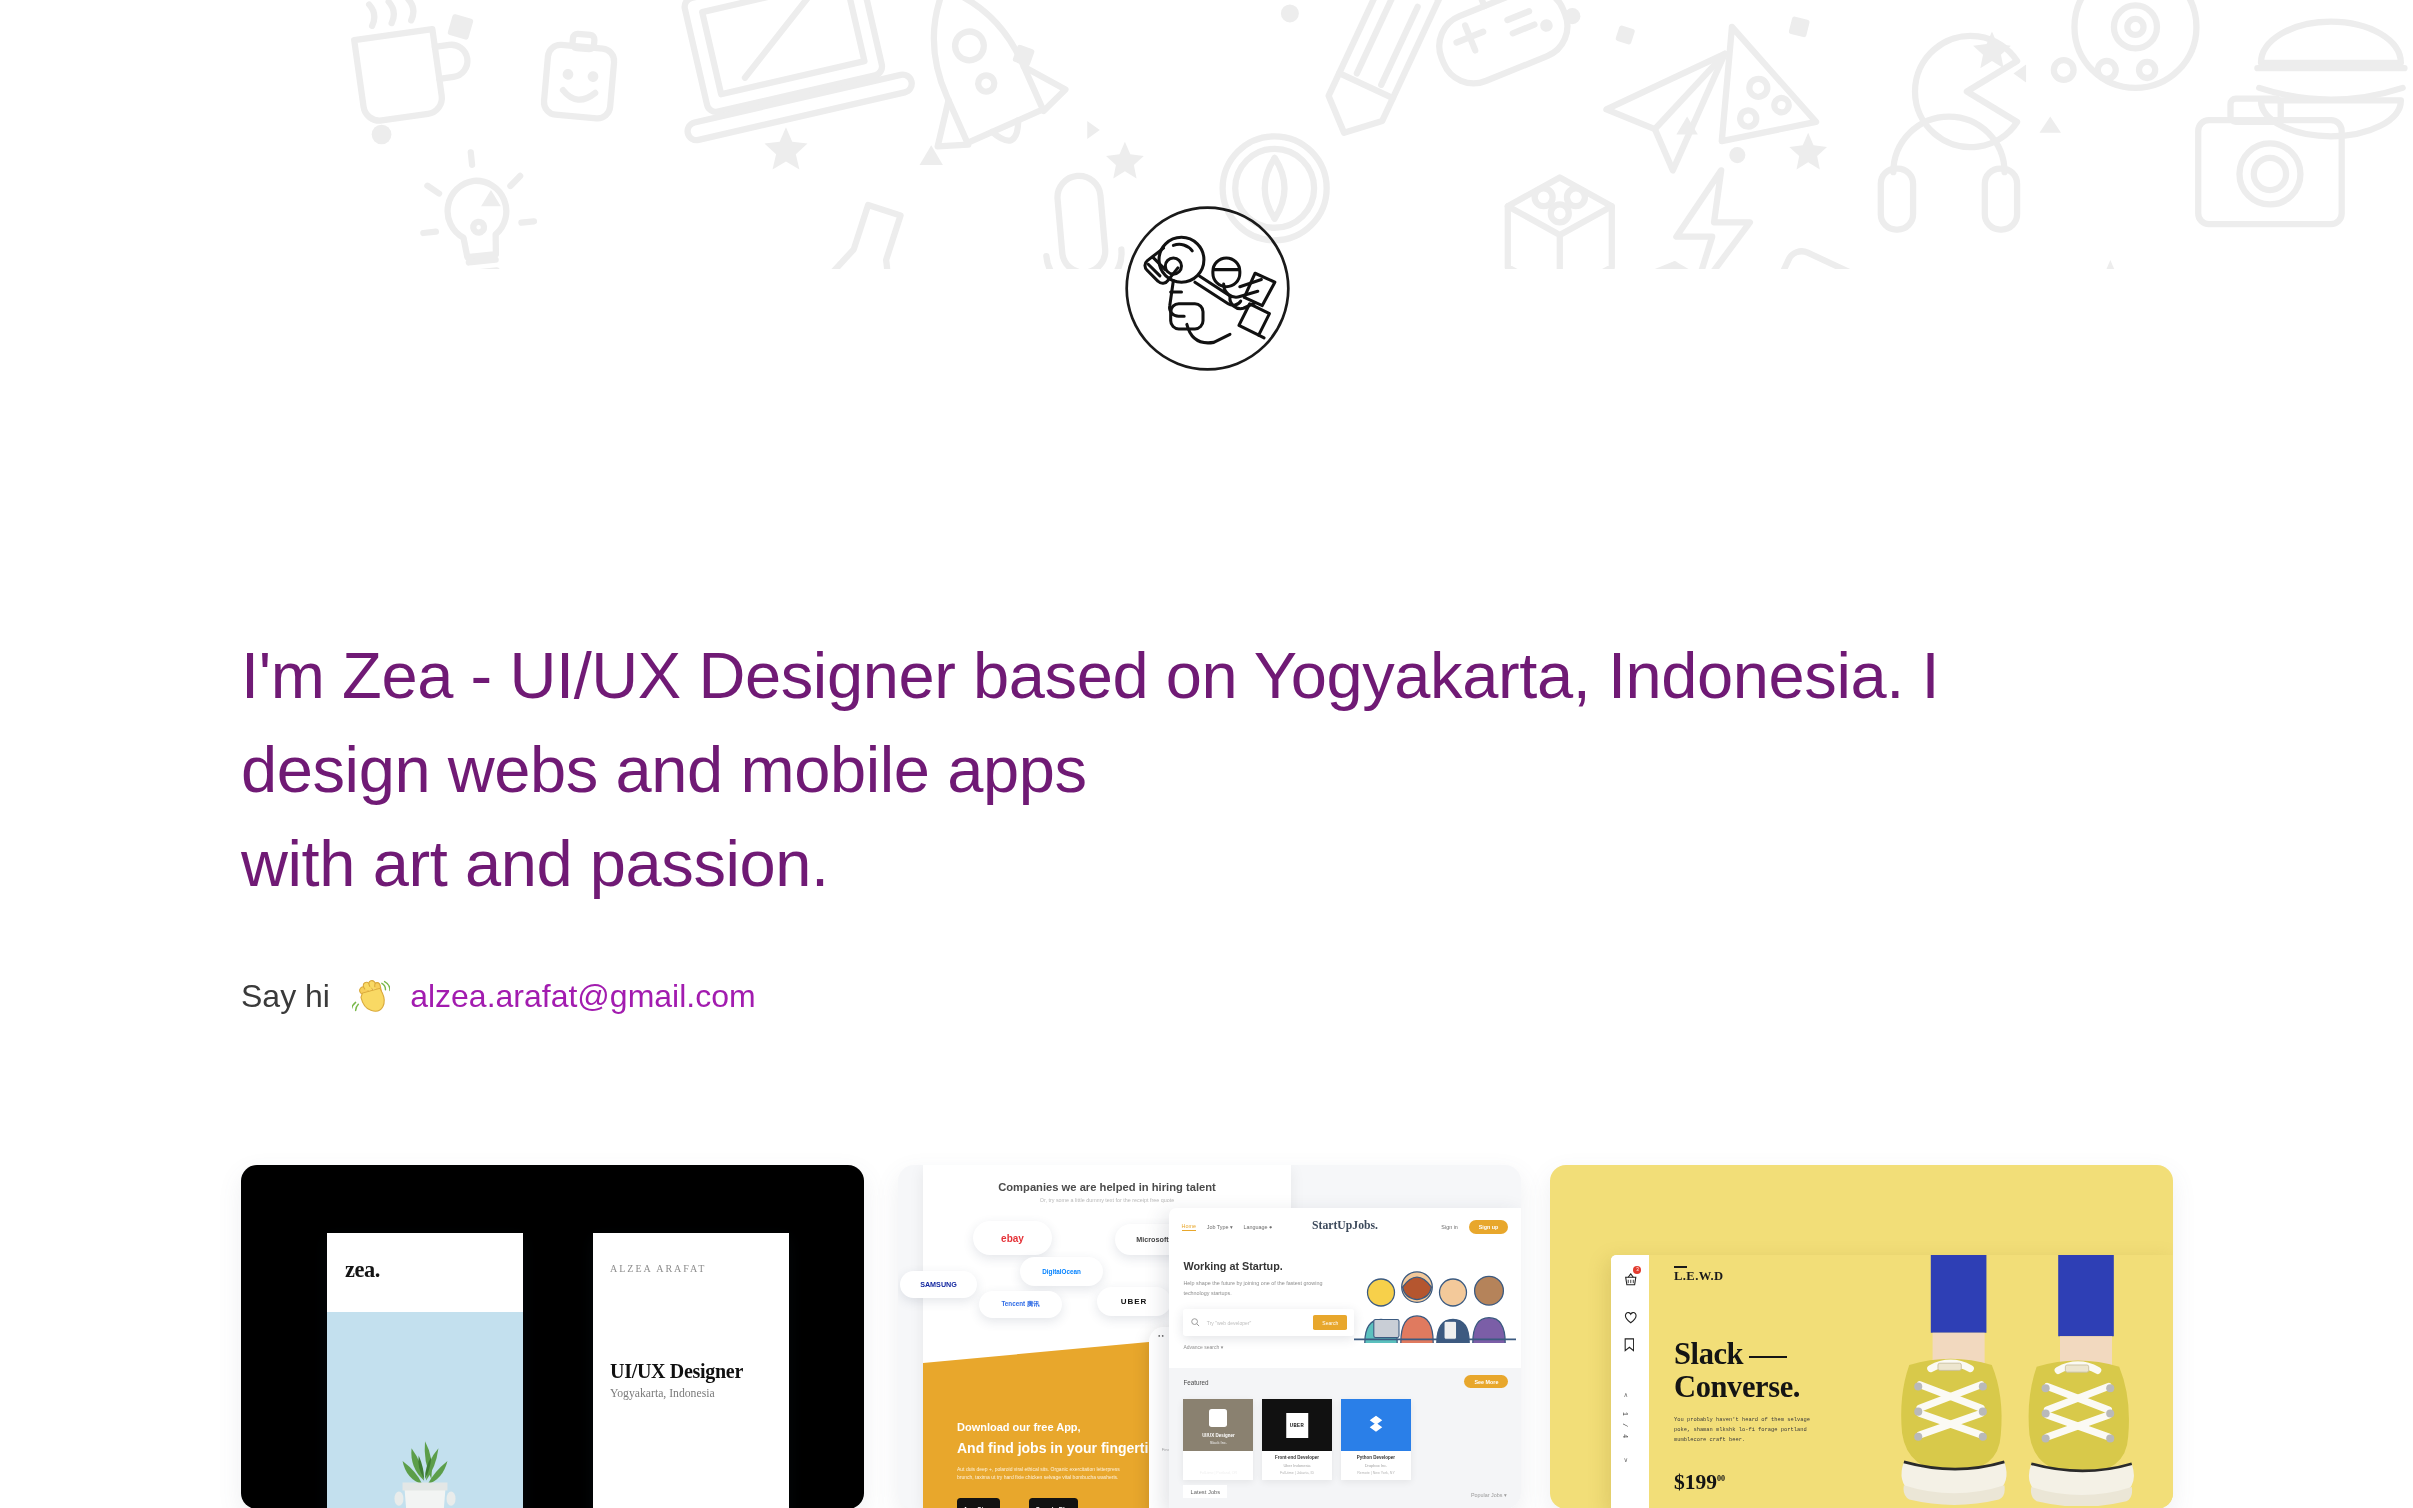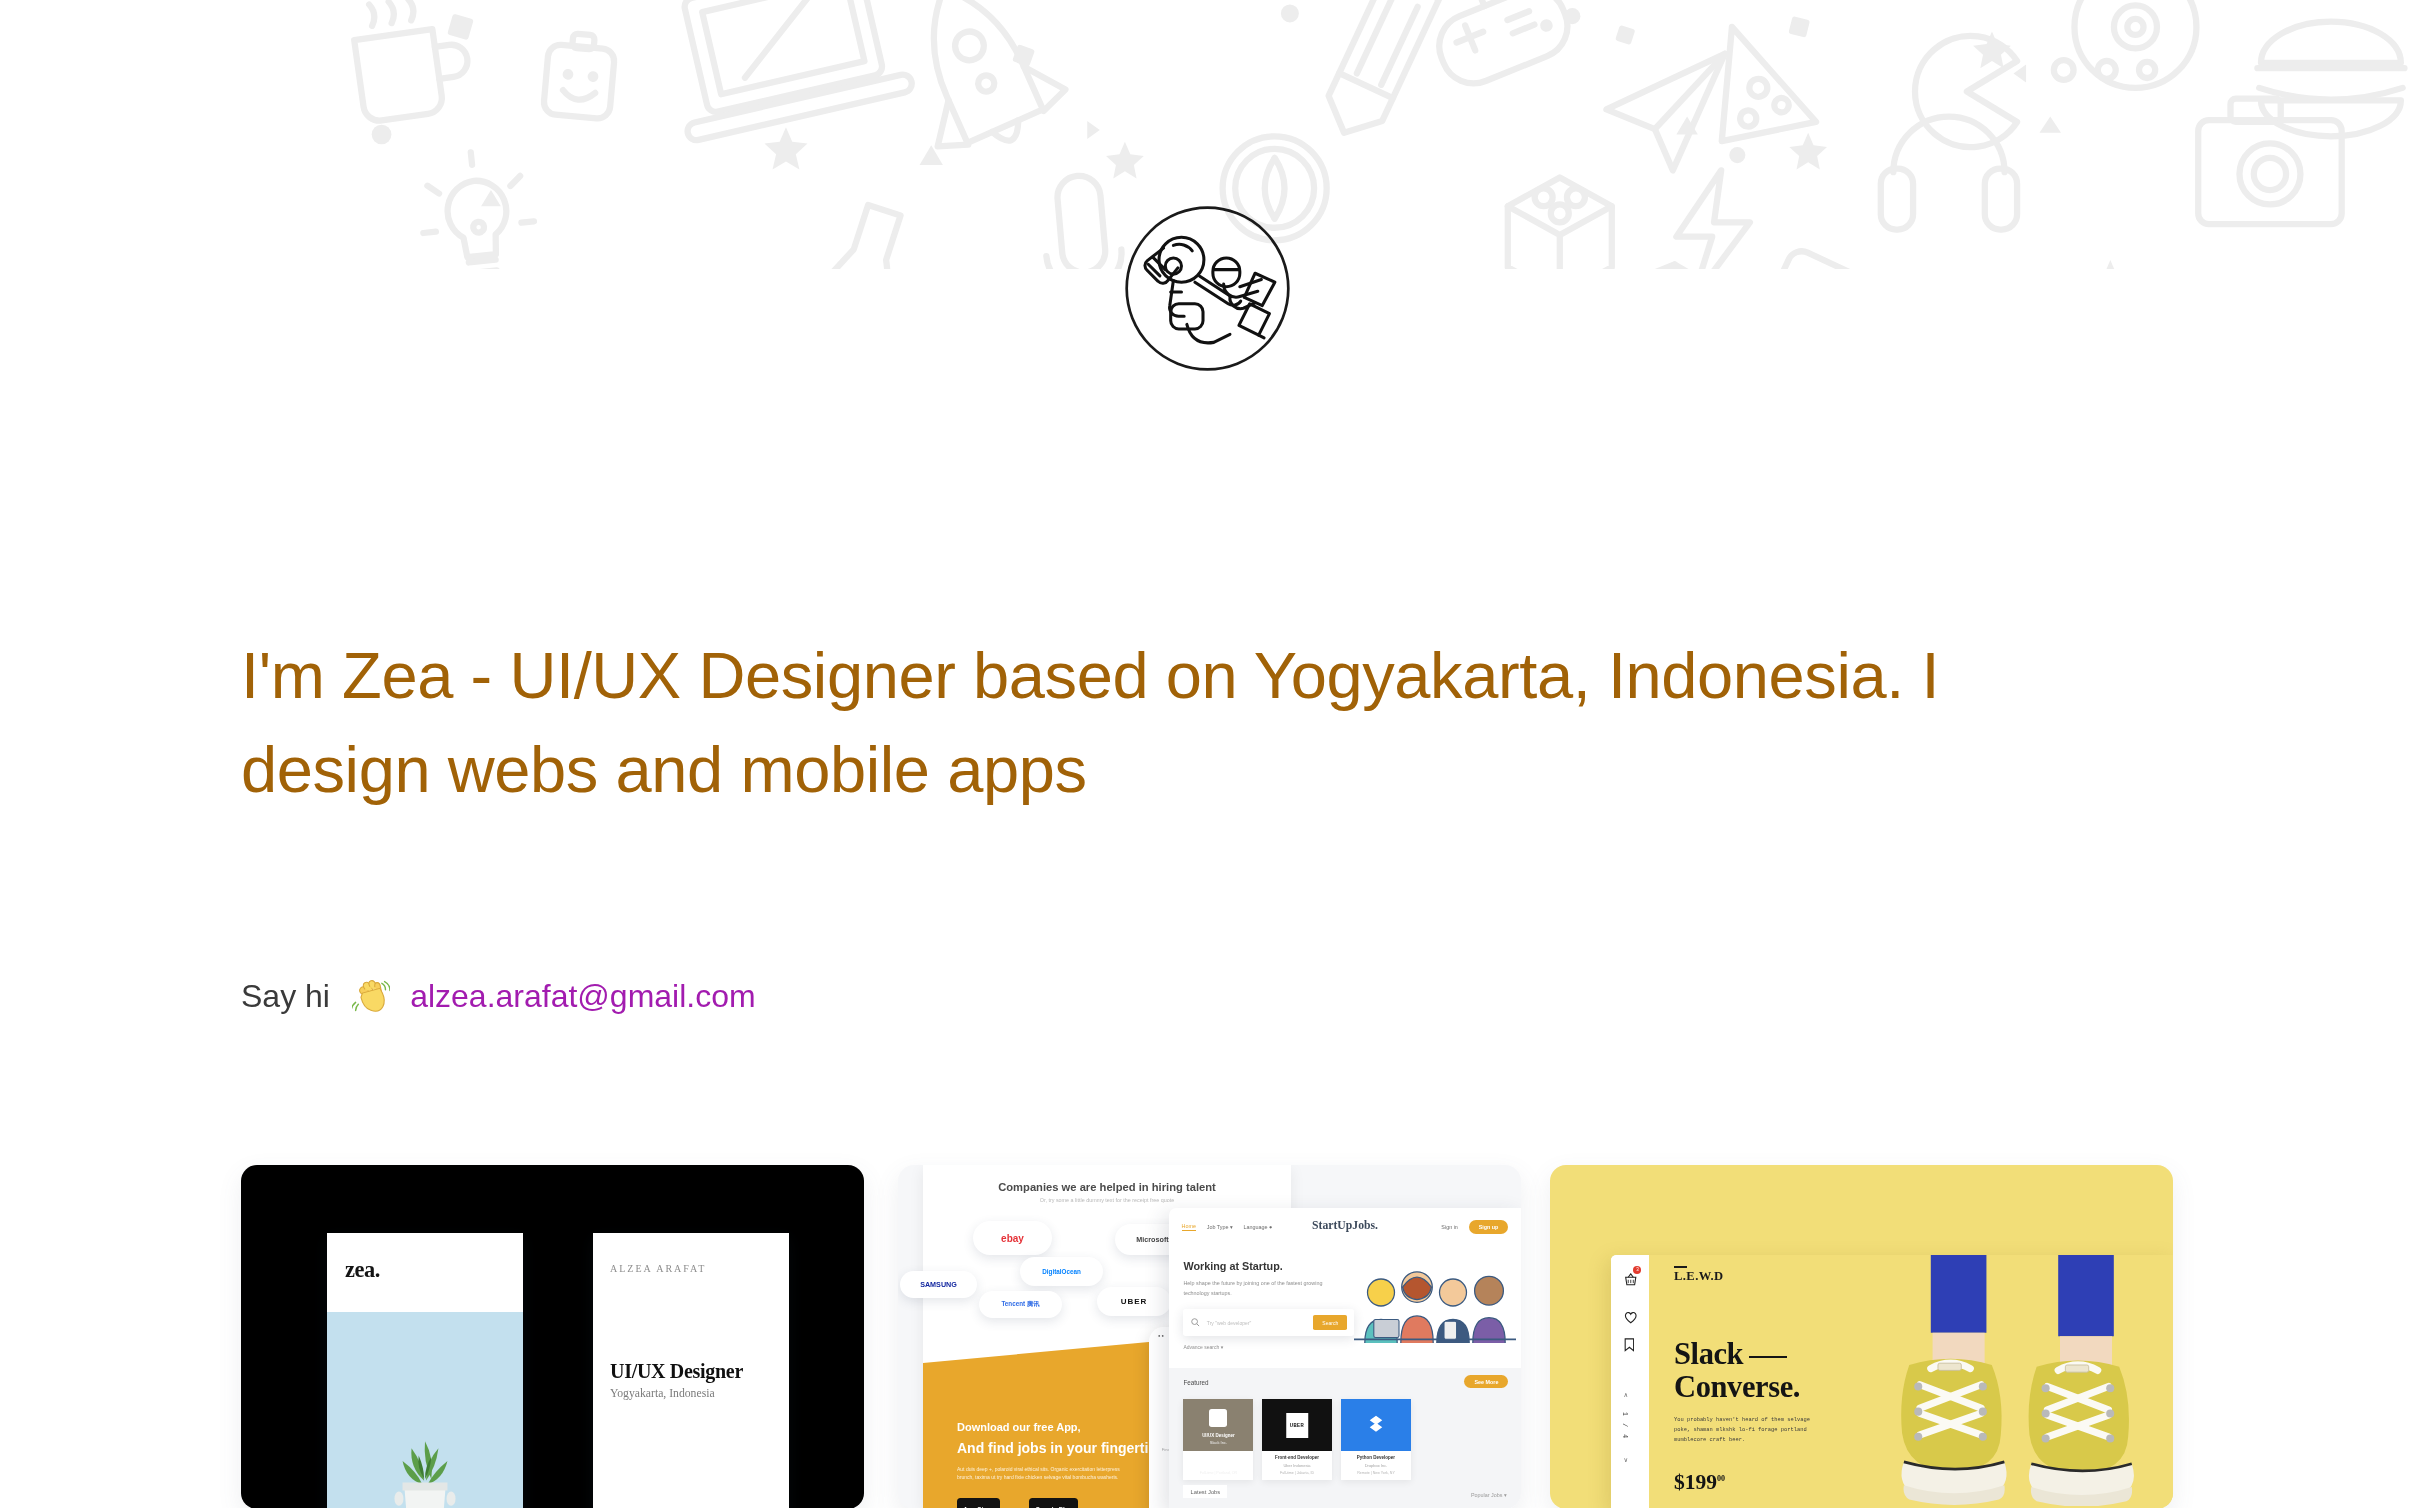--- a/index.html
+++ b/index.html
@@ -25,21 +25,21 @@
   #logo-wrap {
     position:absolute; left:1124px; top:205px;
     width:167px; height:167px;
   }
   #logo-wrap svg { display:block; }
 
   
   #headline {
     position:absolute; left:241px; top:629px; width:1886px;
     font-size:65px; line-height:94px; font-weight:400;
-    color:#a16207; letter-spacing:-0.4px;
+    color:#701a75; letter-spacing:-0.4px;
   }
   #headline .ln { display:block; white-space:nowrap; }
 
   
   #contact {
     position:absolute; left:241px; top:976px;
     font-size:32px; line-height:40px; color:#333333;
     display:flex; align-items:center; gap:13px;
   }
   #contact .say { color:#3a3a3a; }
@@ -372,20 +372,21 @@
         <path d="M140 110 l22 11 l-12 24 l-22 -11z"></path>
         <path d="M150 145 l6 3"></path>
         <path d="M70 133 q6 24 30 20 l18 -9"></path>
       </g>
     </svg>
   </div>
 
   <h1 id="headline">
     <span class="ln">I'm Zea - UI/UX Designer based on Yogyakarta, Indonesia. I</span>
     <span class="ln">design webs and mobile apps</span>
+    <span class="ln">with art and passion.</span>
   </h1>
 
   <div id="contact">
     <span class="say">Say hi</span>
     <span id="wave-icon">
       <svg width="38" height="38" viewBox="0 0 42 42" xmlns="http://www.w3.org/2000/svg">
         <g transform="rotate(-18 21 21)">
           <path d="M12 16 q-3 -5 1 -7 q4 -2 6 3 l4 8" fill="#F7CE5B" stroke="#D9A93B" stroke-width="1.2"></path>
           <path d="M17 12 q-2 -6 2 -7 q4 -1 5 5 l2 9" fill="#F9D964" stroke="#D9A93B" stroke-width="1.2"></path>
           <path d="M23 11 q-1 -6 3 -6 q4 0 4 6 l0 9" fill="#F9D964" stroke="#D9A93B" stroke-width="1.2"></path>

